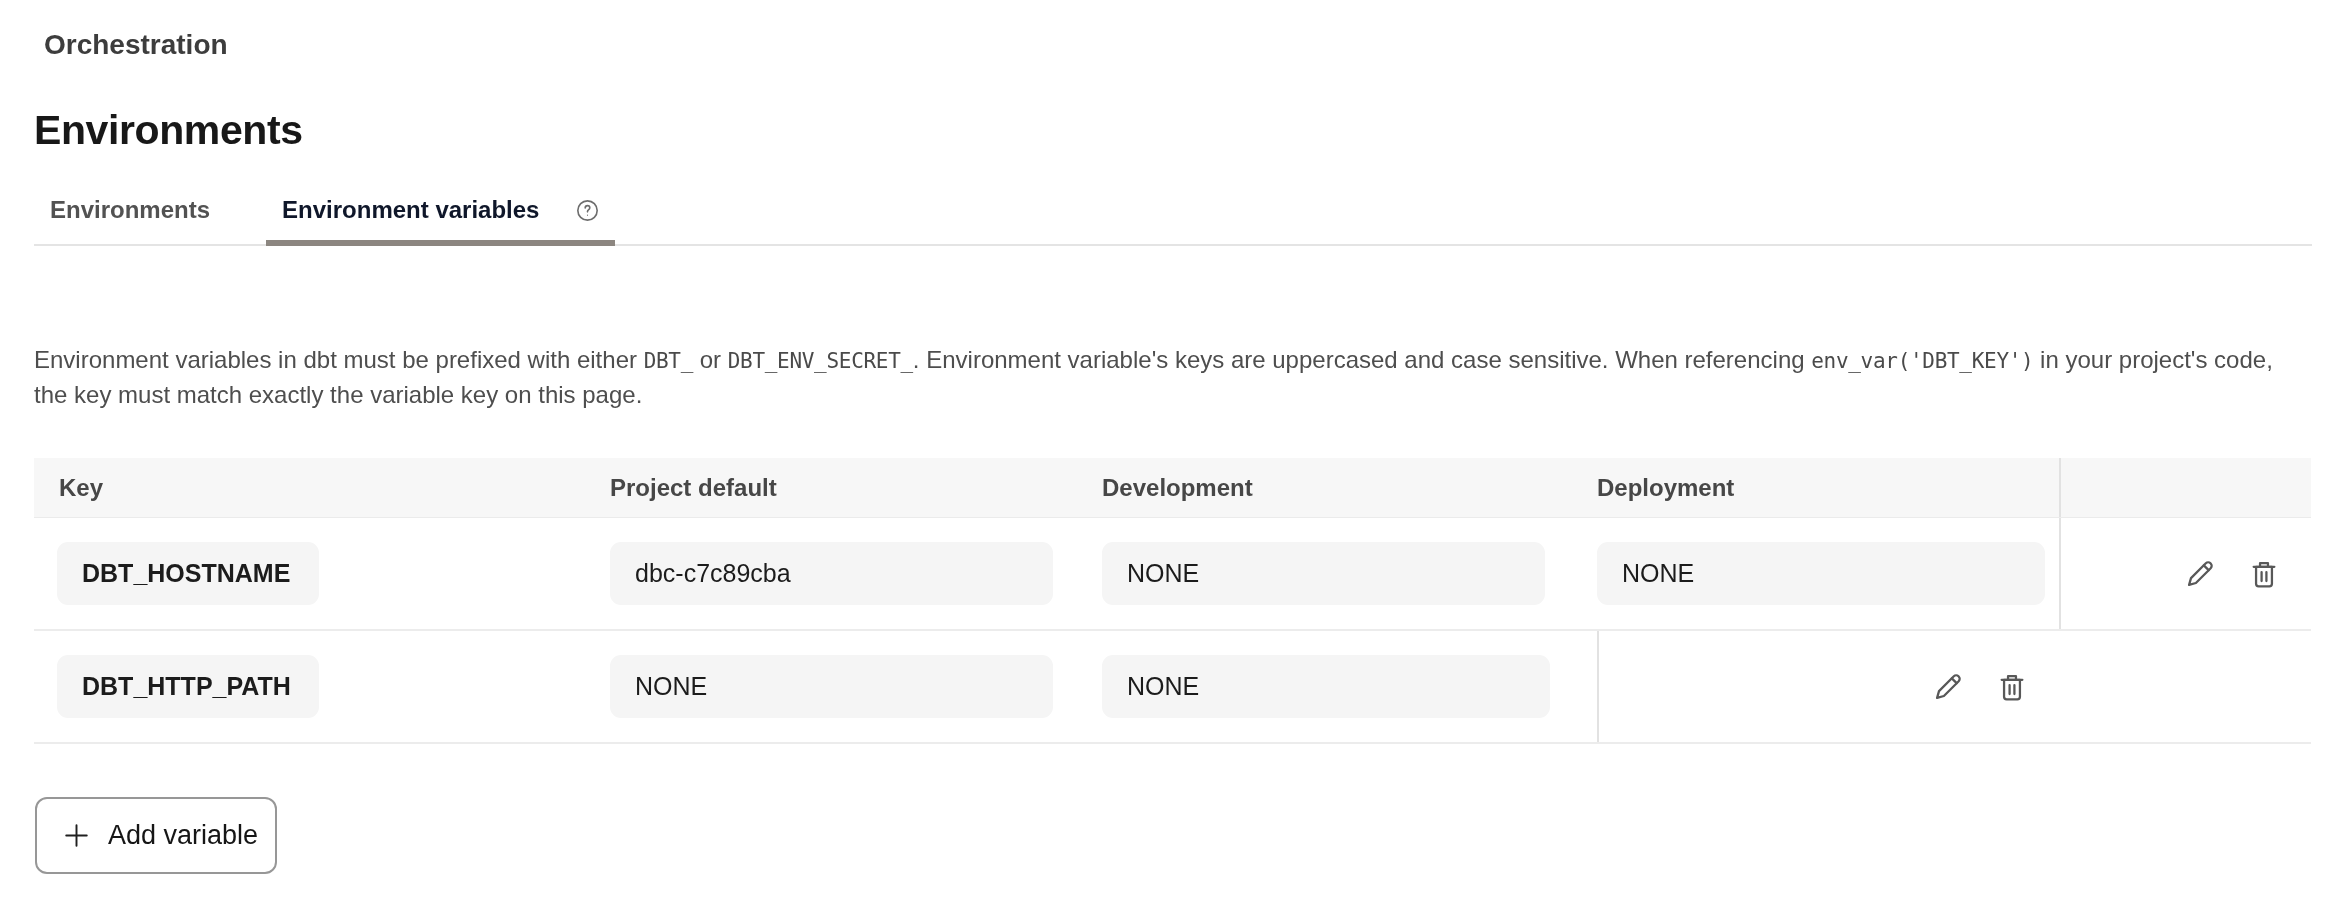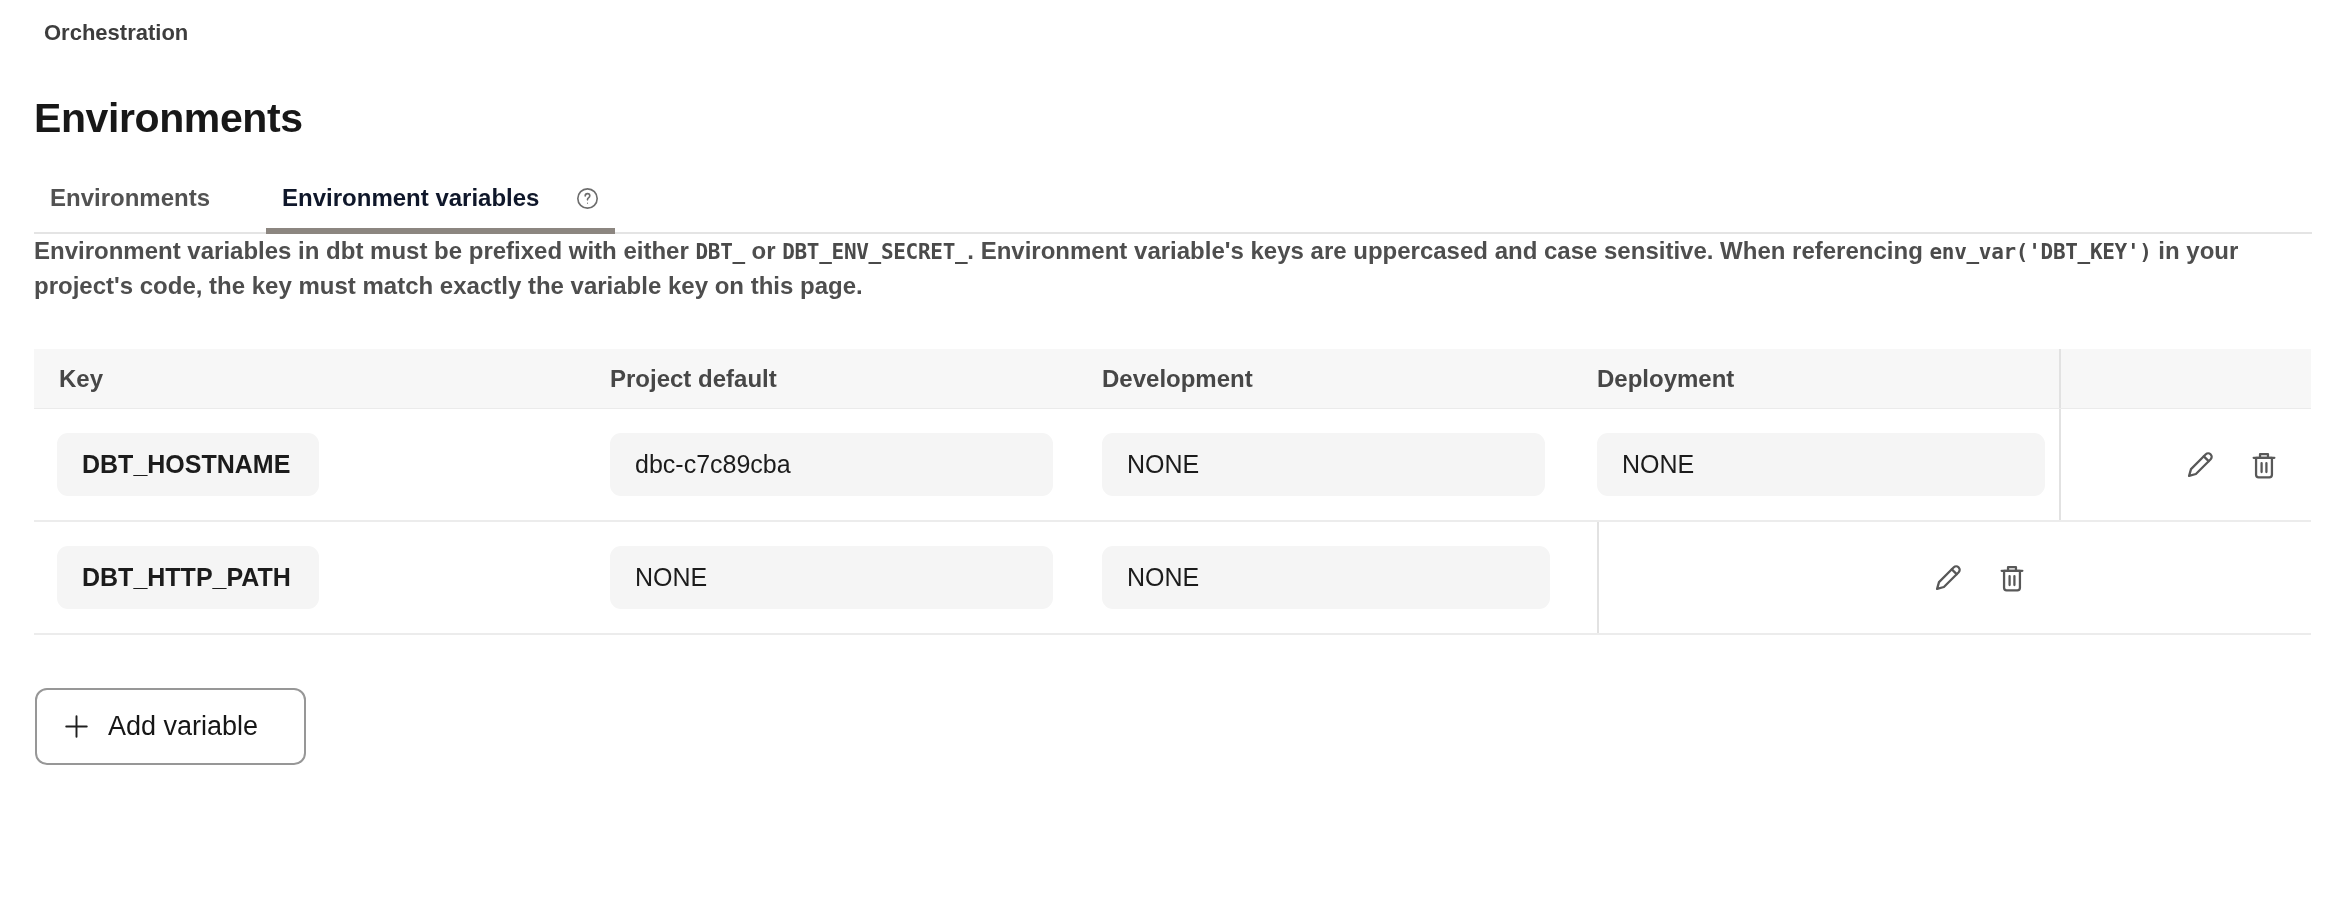--- a/index.html
+++ b/index.html
@@ -9,23 +9,23 @@
     height: 924px;
     overflow: hidden;
     font-family: "Liberation Sans", "DejaVu Sans", sans-serif;
     color: #1a1a1a;
     position: relative;
   }
   .page { padding: 0 34px; width: 2346px; }
 
   
   .breadcrumb {
-    padding-top: 20px;
+    padding-top: 32px;
     margin-left: 10px;
-    font-size: 22px;
+    font-size: 28px;
     line-height: 26px;
     font-weight: 600;
     color: #3d3d3d;
   }
   .breadcrumb span { cursor: pointer; }
 
   
   h1.page-title {
     margin-top: 48px;
     font-size: 41px;
@@ -67,25 +67,26 @@
     width: 23px;
     height: 23px;
     color: #6d6d6d;
     cursor: pointer;
     flex: none;
   }
   .help-icon svg { width: 100%; height: 100%; }
 
   
   .desc {
+    margin-top: 97px;
     width: 2278px;
     font-size: 24px;
     line-height: 33px;
     color: #4e4e4e;
-    font-weight: 700;
+    font-weight: 400;
   }
   .desc .code {
     font-family: "DejaVu Sans Mono", "Liberation Mono", monospace;
     font-size: 21px;
     letter-spacing: -0.3px;
     white-space: nowrap;
     color: #4a4a4a;
   }
 
   
@@ -151,21 +152,21 @@
   .icon-btn svg { width: 100%; height: 100%; }
 
   
   .add-btn {
     margin-top: 53px;
     margin-left: 1px;
     height: 77px;
     display: inline-flex;
     align-items: center;
     gap: 17px;
-    padding: 0 46px 0 25px;
+    padding: 0 17px 0 25px;
     background: #ffffff;
     border: 2px solid #979797;
     border-radius: 12px;
     font-family: "Liberation Sans", "DejaVu Sans", sans-serif;
     font-size: 27px;
     font-weight: 500;
     color: #161616;
     cursor: pointer;
   }
   .plus-icon { width: 29px; height: 29px; color: #1f1f1f; flex: none; }

